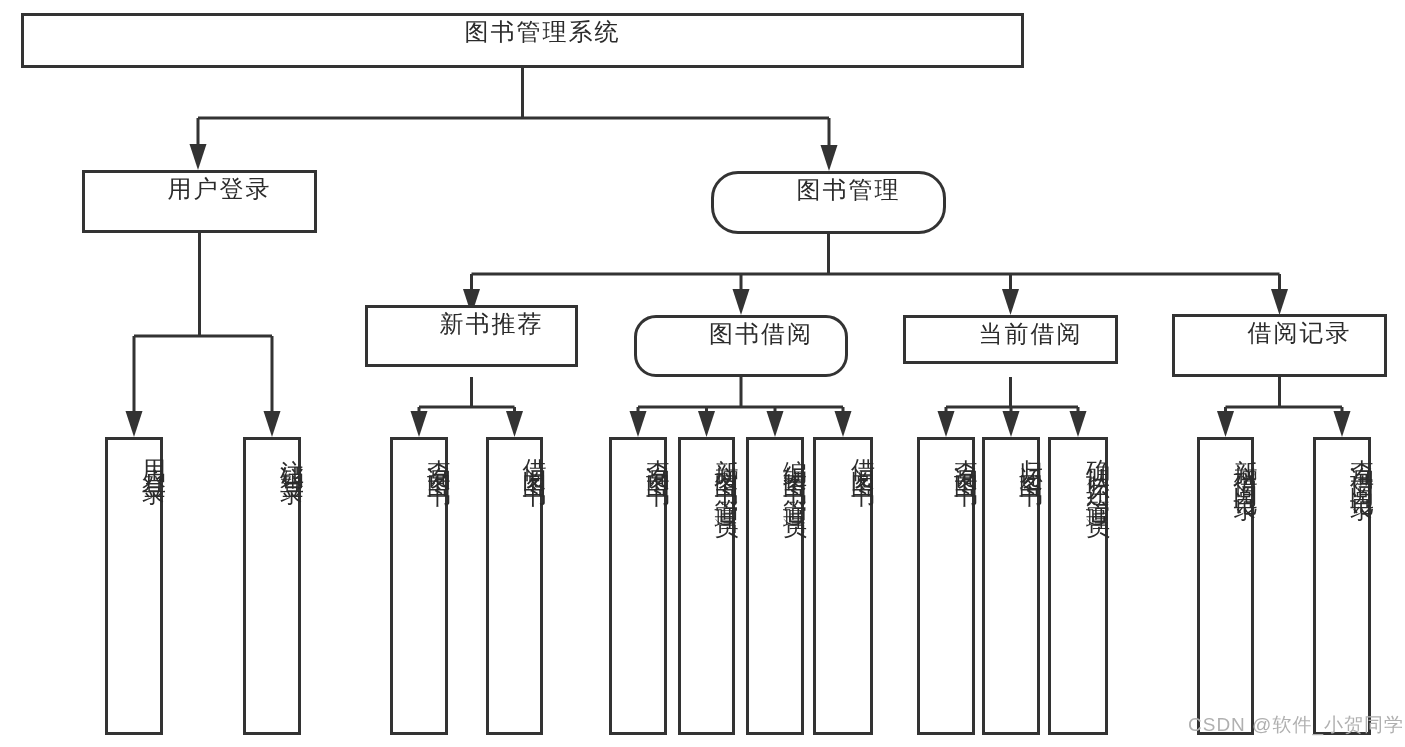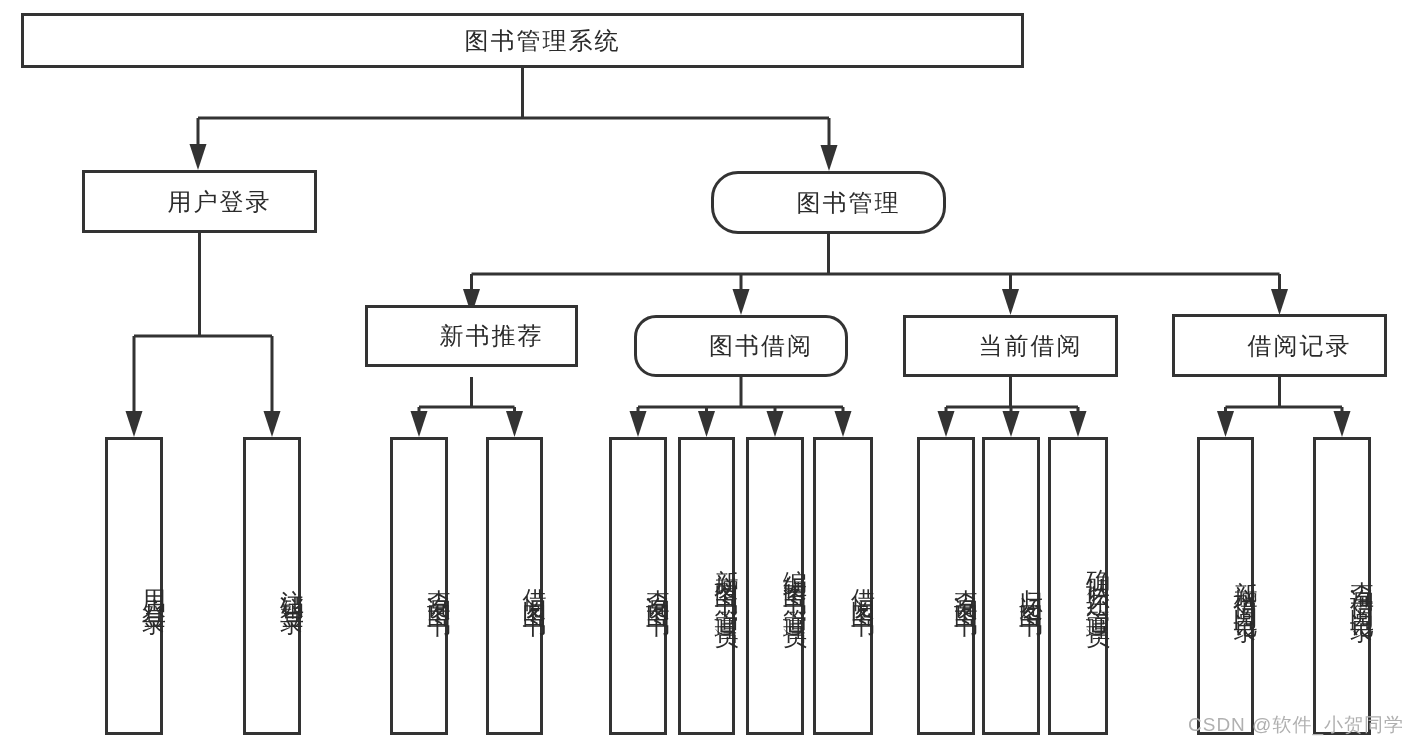--- a/index.html
+++ b/index.html
@@ -4,36 +4,36 @@
 <style>
   html,body { margin:0; padding:0; background:#fff; }
   .canvas {
     position:relative; width:1405px; height:747px; background:#ffffff;
     font-family:"Liberation Sans","DejaVu Sans",sans-serif; overflow:hidden;
   }
   svg.connectors { position:absolute; left:0; top:0; z-index:1; }
   .box {
     position:absolute; box-sizing:border-box; z-index:2;
     border:3px solid #333333; background:#ffffff;
-    display:flex; align-items:center; justify-content:center;
+    display:flex; align-items:flex-start; justify-content:center;
     color:#2b2b2b;
     padding-left:40px;
   }
   .box.h span { font-size:24px; letter-spacing:2px; white-space:nowrap; }
   .box.v span {
     writing-mode:vertical-rl; text-orientation:mixed;
     font-size:24px; letter-spacing:8px; line-height:1; white-space:nowrap;
   }
   
   #b-root          { left:21px;   top:13px;  width:1003px; height:55px; }
   #b-user-login    { left:82px;   top:170px; width:235px;  height:63px; }
   #b-book-mgmt     { left:711px;  top:171px; width:235px;  height:63px;border-radius:27px; }
   #b-new-book      { left:365px;  top:305px; width:213px;  height:62px; }
   #b-book-borrow   { left:634px;  top:315px; width:214px;  height:62px;border-radius:22px; }
-  #b-cur-borrow    { left:903px;  top:315px; width:215px;  height:62px; }
+  #b-cur-borrow    { left:903px;  top:315px; width:215px;  height:49px; }
   #b-borrow-rec    { left:1172px; top:314px; width:215px;  height:63px; }
   #l-user-login    { left:105px;  top:437px; width:58px; height:298px; }
   #l-logout        { left:243px;  top:437px; width:58px; height:298px; }
   #l-query1        { left:390px;  top:437px; width:58px; height:298px; }
   #l-borrow1       { left:486px;  top:437px; width:57px; height:298px; }
   #l-query2        { left:609px;  top:437px; width:58px; height:298px; }
   #l-add-book      { left:678px;  top:437px; width:57px; height:298px; }
   #l-edit-book     { left:746px;  top:437px; width:58px; height:298px; }
   #l-borrow2       { left:813px;  top:437px; width:60px; height:298px; }
   #l-query3        { left:917px;  top:437px; width:58px; height:298px; }

